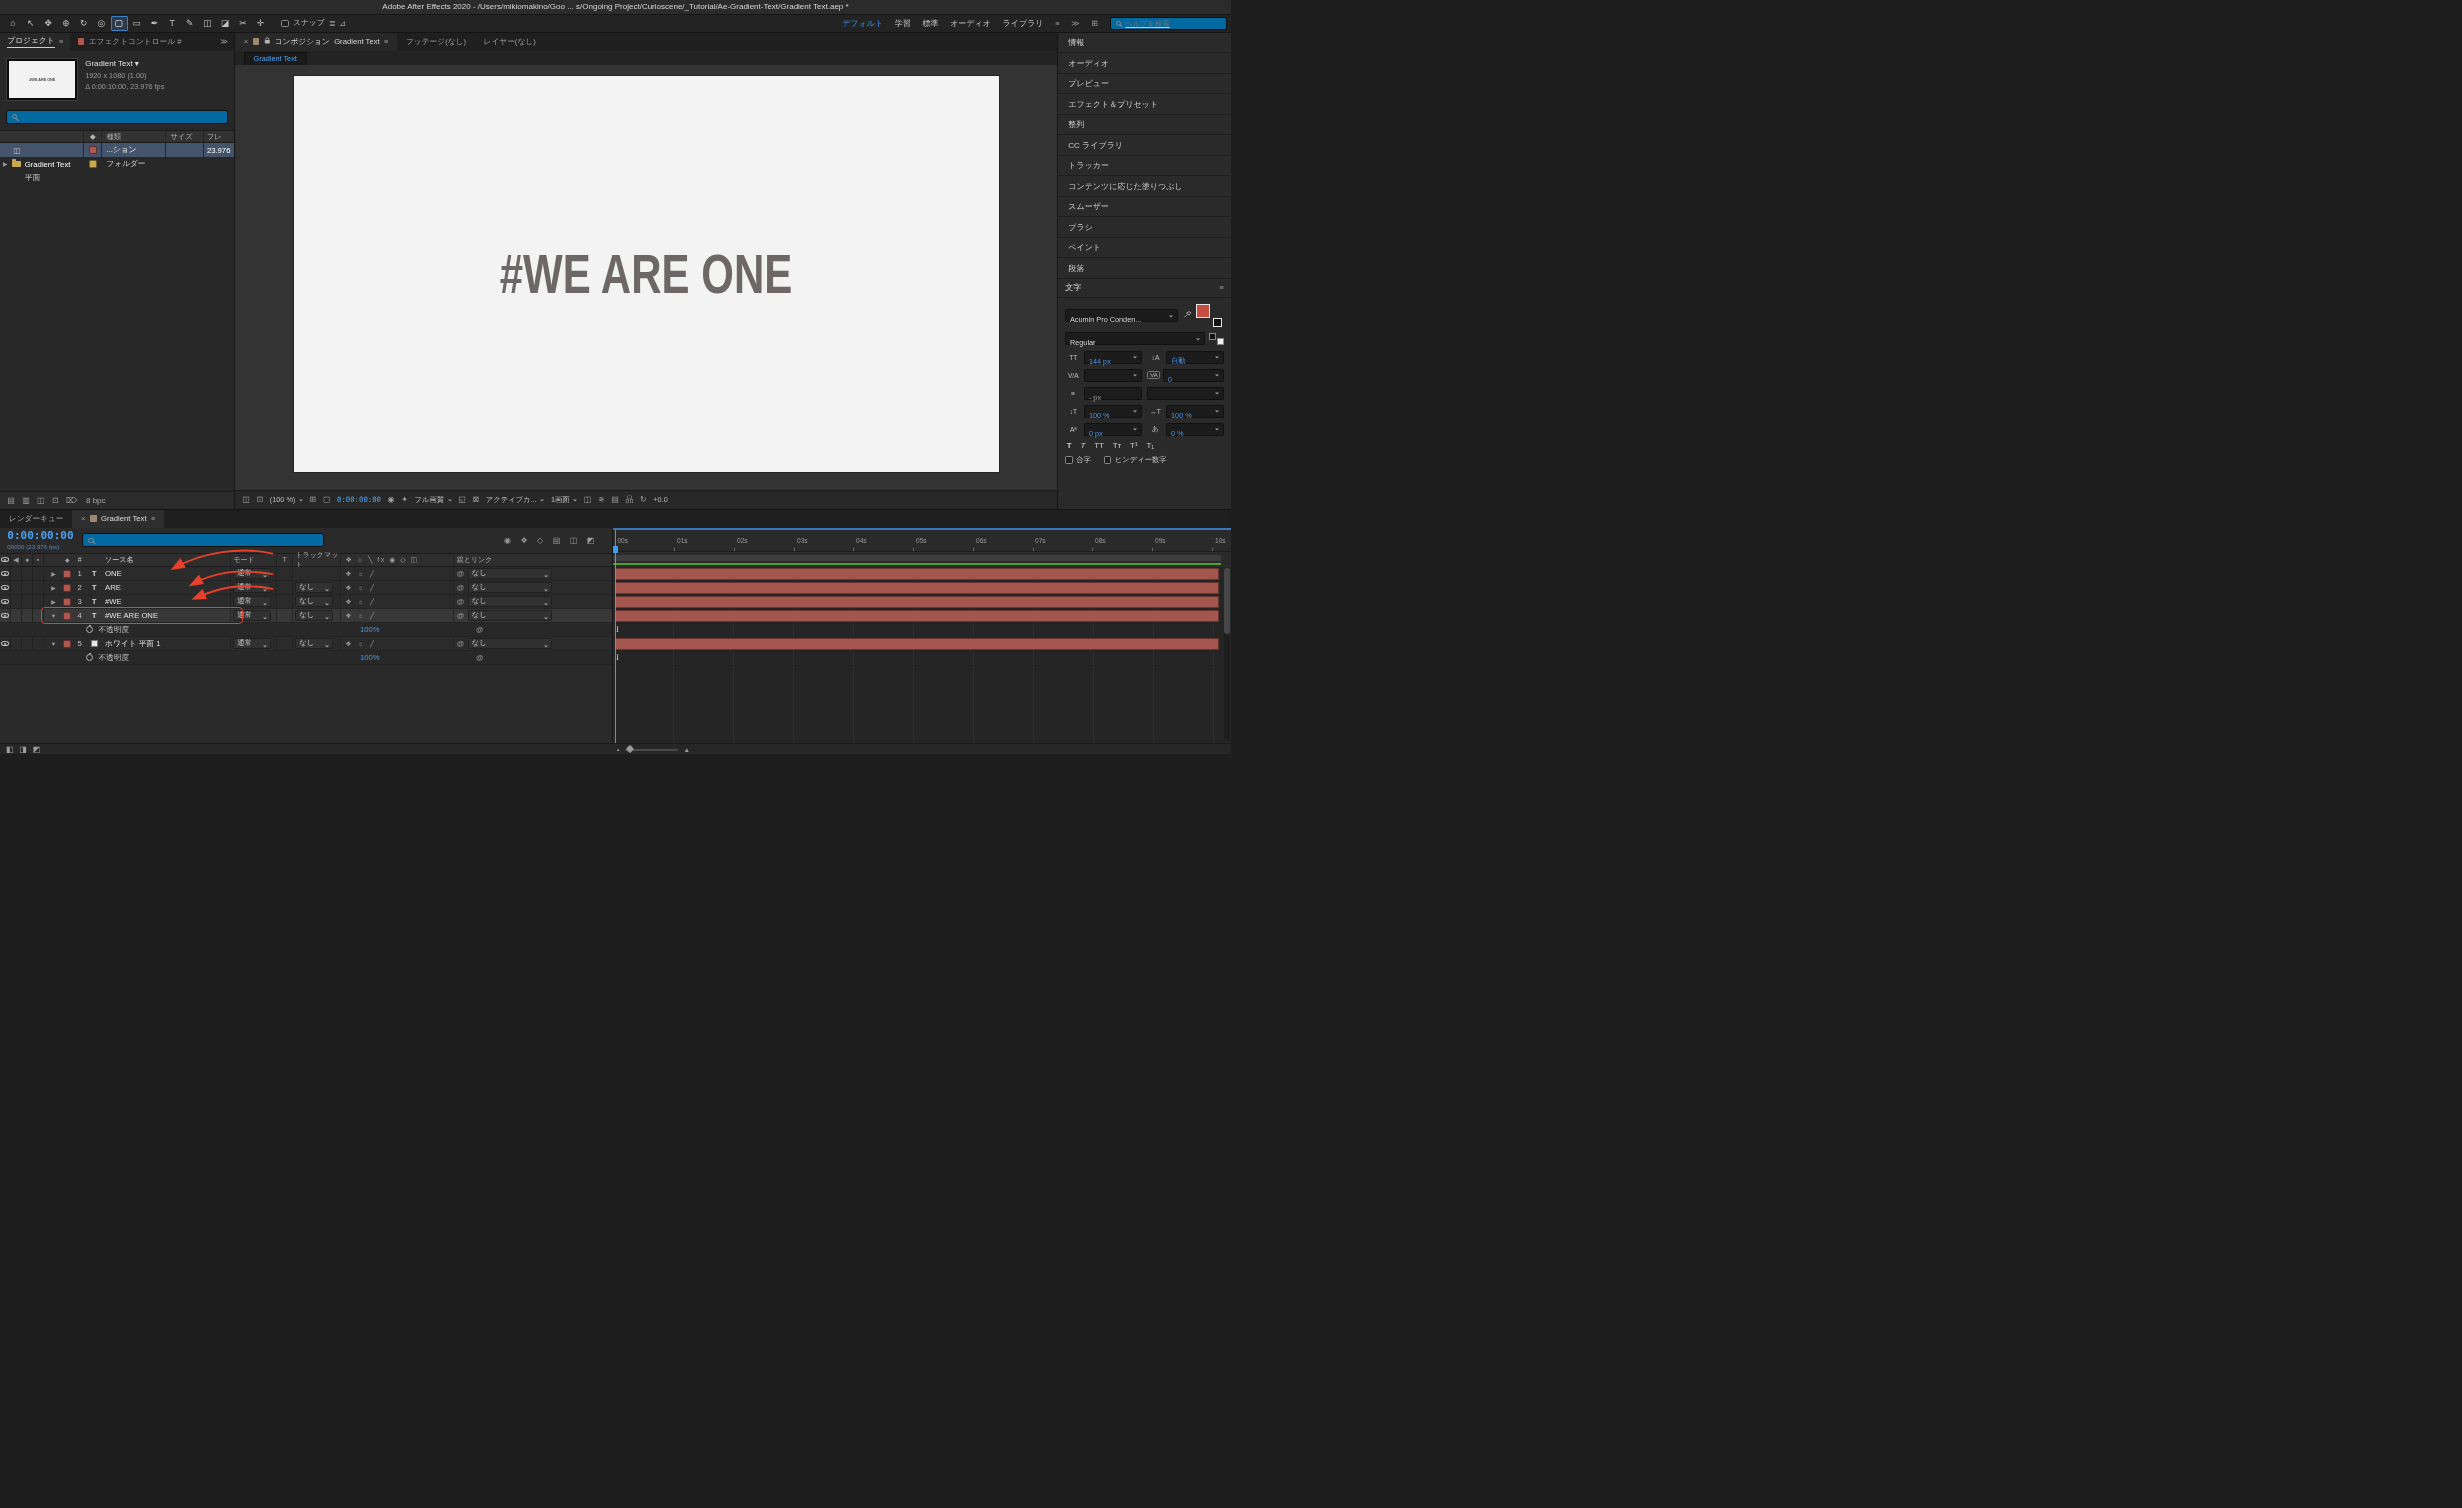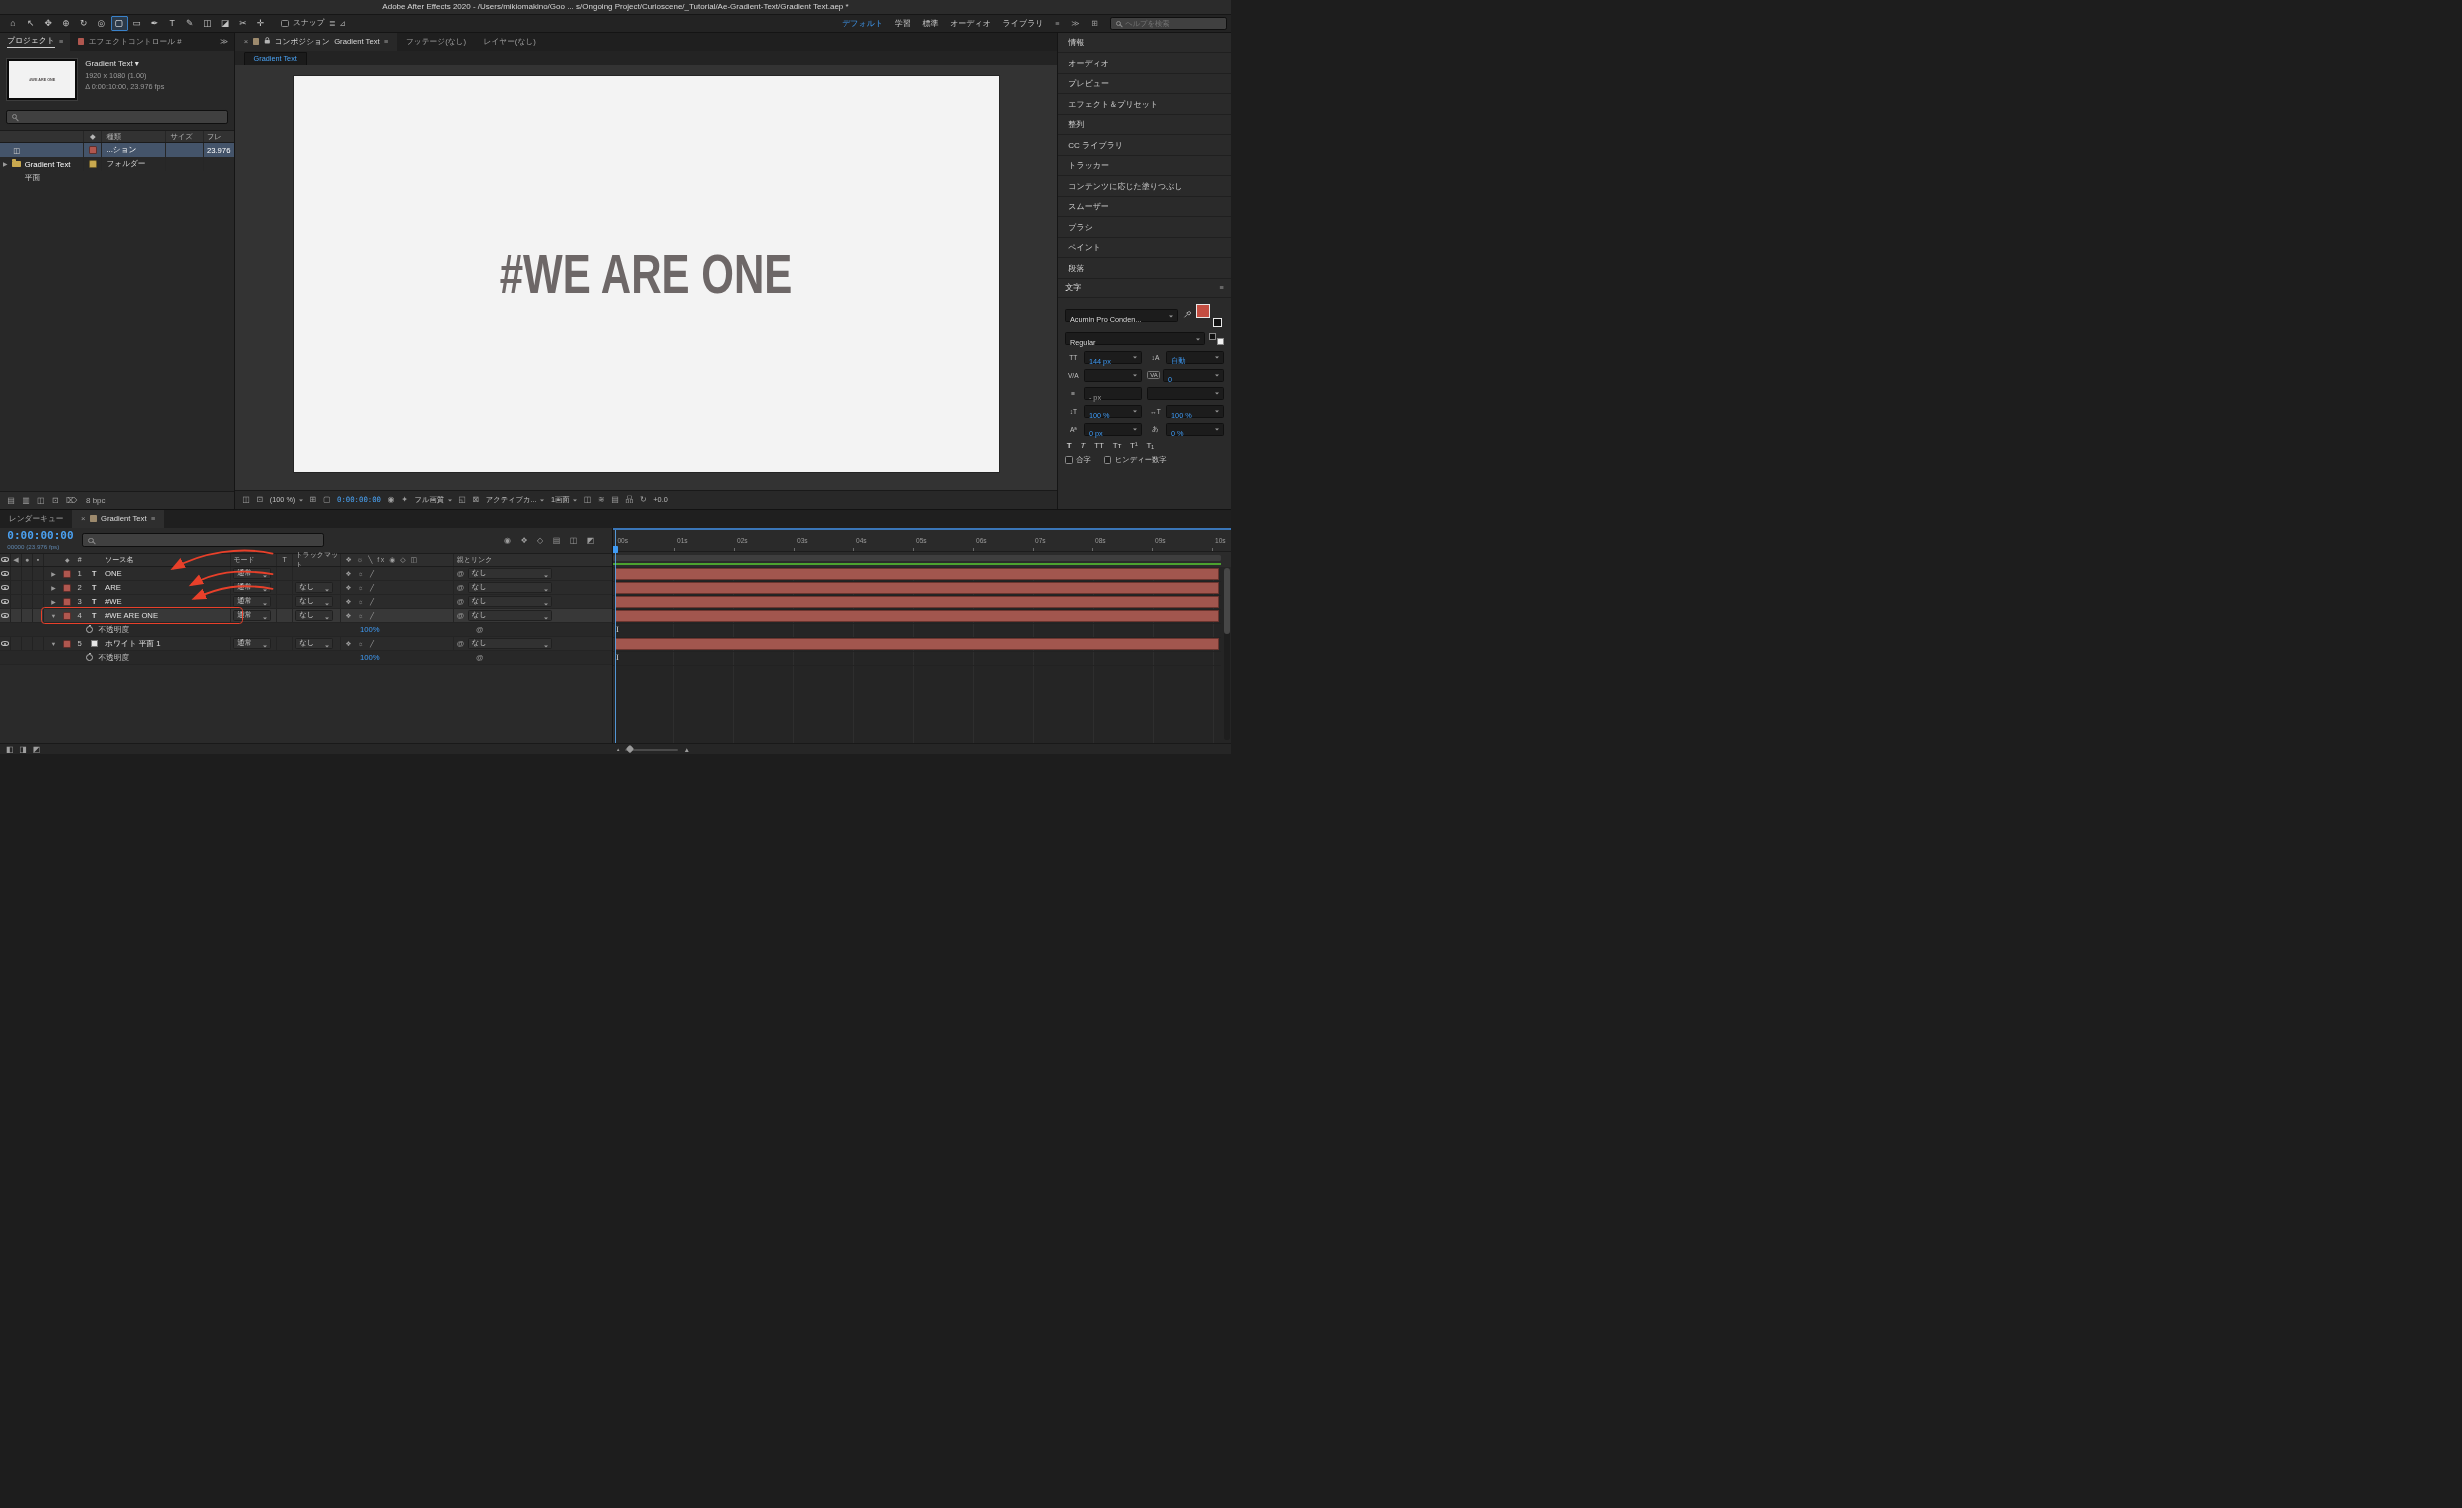--- a/index.html
+++ b/index.html
@@ -19,22 +19,22 @@
   .tool.sel { box-shadow:inset 0 0 0 0.7px #3f9bf5; background:#2c3a49; color:#fff; }
   .snap-group { display:flex; align-items:center; gap:4.4px; margin-left:11.7px; color:#c2c2c2; font-size:7.7px; }
   .chk { width:7.3px; height:7.3px; border:0.7px solid #8a8a8a; background:#1e1e1e; border-radius:1.5px; display:inline-block; }
   .snapic { color:#9f9f9f; font-size:8px; }
   .toolbar-right { margin-left:auto; display:flex; align-items:center; gap:11.7px; font-size:8px; }
   .ws { color:#c6c6c6; cursor:default; }
   .ws.act { color:#3f9bf5; }
   .ham { color:#9a9a9a; font-size:7.3px; }
   .more { color:#9a9a9a; }
   .gridic { color:#9a9a9a; }
-  .search-box { display:flex; align-items:center; gap:4.4px; background:#404040; border:0.7px solid #0f0f0f;
-    border-radius:2.2px; height:13px; padding:0 5.1px; }
+  .search-box { display:flex; align-items:center; gap:4.4px; background:#0369a1; border:0.7px solid #0f0f0f;
+    border-radius:2.2px; height:13px; padding:0 5.1px;text-decoration:underline; }
   .help-search { width:117px; }
   .mag { width:5.1px; height:5.1px; border:1.1px solid #8a8a8a; border-radius:50%; position:relative; flex:none; }
   .mag::after { content:''; position:absolute; width:3.7px; height:1.1px; background:#8a8a8a;
     transform:rotate(45deg); right:-2.9px; bottom:-1.5px; }
   input { background:transparent; border:none; outline:none; color:#bbb; font-size:7.3px; width:100%;
     font-family:"Liberation Sans", sans-serif; }
 
   
   .content { display:flex; height:476px; flex:none; min-height:0; }
 

